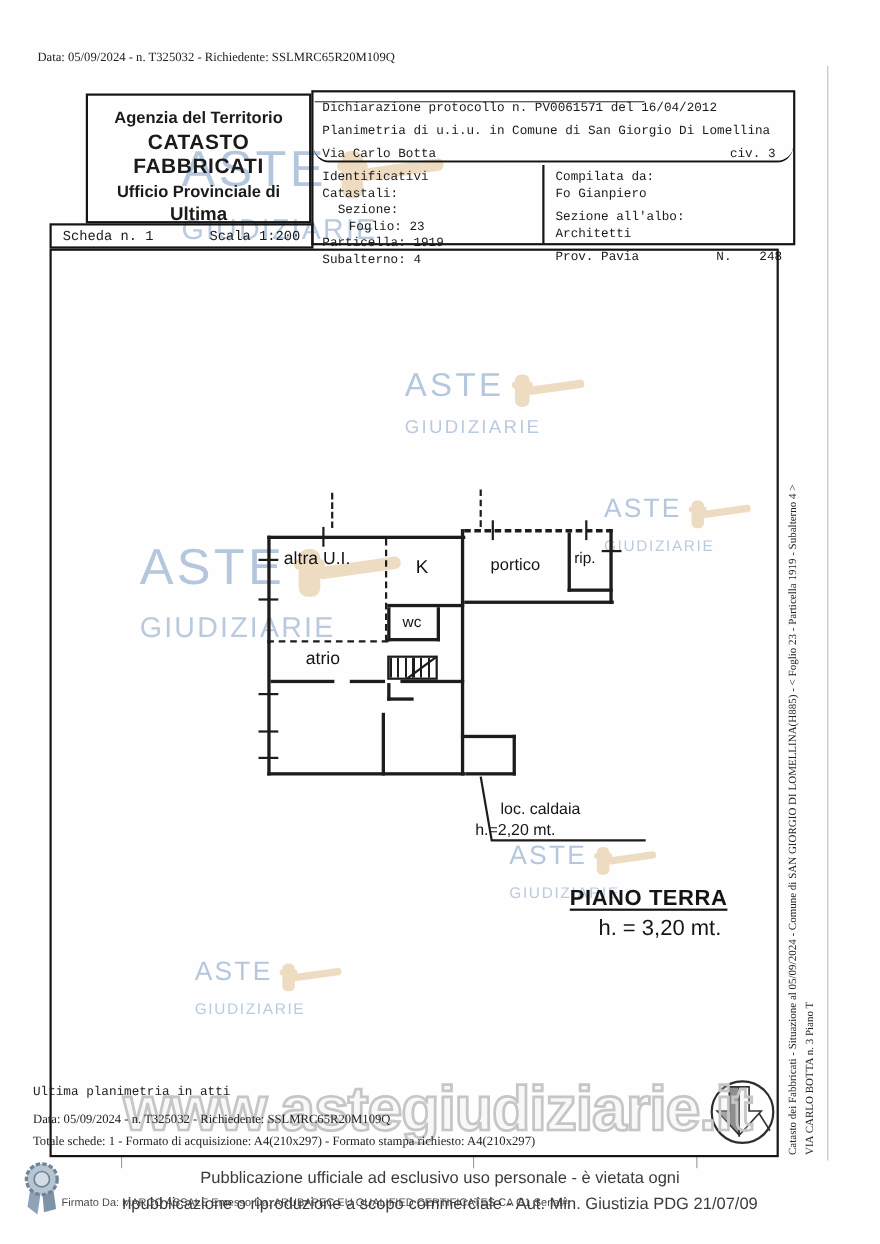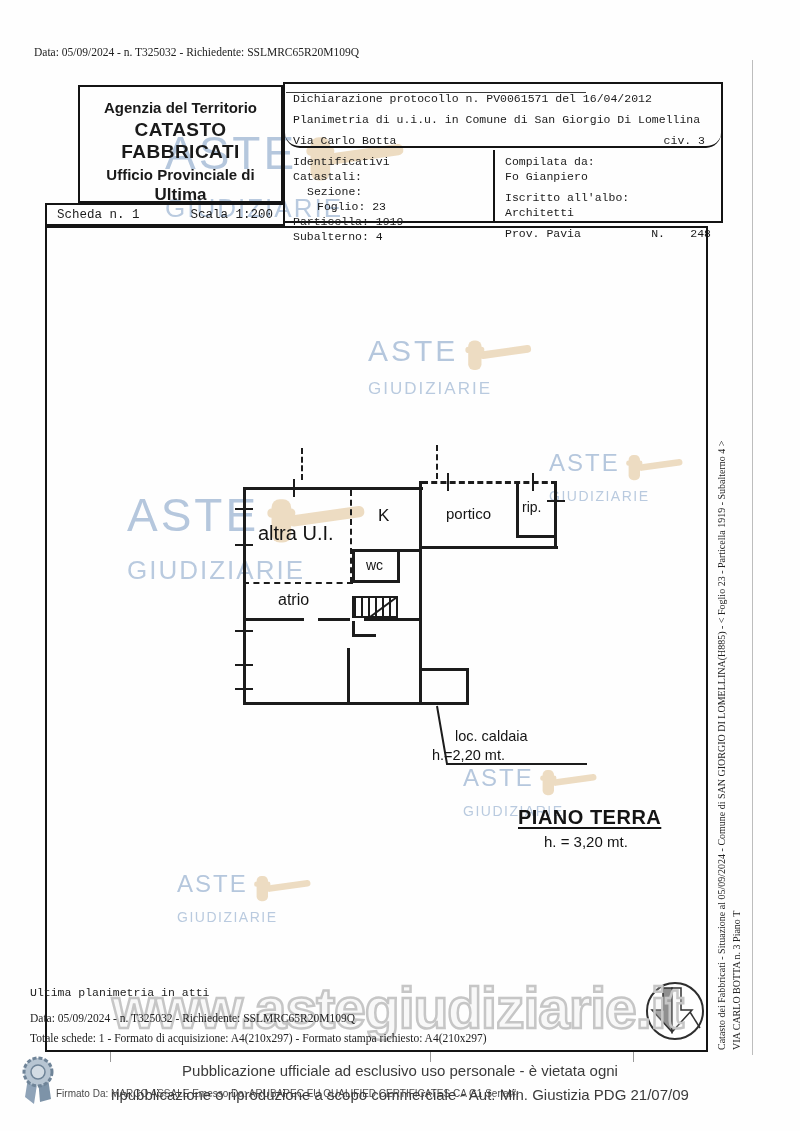--- a/index.html
+++ b/index.html
@@ -57,31 +57,31 @@
 
   
   .w{position:absolute;background:#1c1c1c;z-index:2;}
   .dashv{position:absolute;width:0;border-left:2px dashed #1c1c1c;z-index:2;}
   .dashh{position:absolute;height:0;border-top:2px dashed #1c1c1c;z-index:2;}
   .dashtop{position:absolute;height:0;border-top:3px dashed #1c1c1c;z-index:2;}
   .tick{position:absolute;background:#1c1c1c;z-index:2;}
   .roomlabel{position:absolute;z-index:3;color:#141414;}
   #stairs{position:absolute;left:352px;top:596px;width:46px;height:22px;border:2px solid #1c1c1c;
           background:repeating-linear-gradient(90deg,#1c1c1c 0 2px,transparent 2px 7px);z-index:2;box-sizing:border-box;}
-  #lbl-altra{left:258px;top:522px;font-size:20px;}
+  #lbl-altra{left:258px;top:500px;font-size:16px;}
   #lbl-k{left:378px;top:506px;font-size:17px;}
   #lbl-portico{left:446px;top:505px;font-size:15px;}
   #lbl-rip{left:522px;top:499px;font-size:14px;}
   #lbl-wc{left:366px;top:557px;font-size:14px;}
   #lbl-atrio{left:278px;top:591px;font-size:16px;}
   #lbl-caldaia1{left:455px;top:728px;font-size:14.5px;}
   #lbl-caldaia2{left:432px;top:747px;font-size:14.5px;}
   #lbl-piano{left:518px;top:806px;font-size:20px;font-weight:600;letter-spacing:.5px;
              text-decoration:underline;text-underline-offset:3px;}
-  #lbl-pianoh{left:544px;top:833px;font-size:15px;}
+  #lbl-pianoh{left:544px;top:833px;font-size:20px;}
 
   
   .bottom-meta{left:30px;font-size:11.5px;color:#222;z-index:5;}
   #footer-pub{left:0;top:1062px;width:800px;text-align:center;font-size:15px;color:#3b3b3b;z-index:5;}
   #footer-sign{left:56px;top:1088px;width:690px;font-size:10px;color:#4a4a4a;white-space:nowrap;
                overflow:hidden;z-index:5;}
   #footer-rip{left:0;top:1086px;width:800px;text-align:center;font-size:15px;color:#3b3b3b;z-index:6;}
 
   svg.overlay{position:absolute;left:0;top:0;z-index:3;pointer-events:none;}
 </style>
@@ -204,21 +204,21 @@
         <div>Identificativi Catastali:</div>
         <div class="ind1">Sezione:</div>
         <div class="ind2">Foglio: 23</div>
         <div>Particella: 1919</div>
         <div>Subalterno: 4</div>
       </div>
       <div id="comp-col">
         <div>Compilata da:</div>
         <div>Fo Gianpiero</div>
         <div class="gap6"></div>
-        <div>Iscritto all'albo:</div>
+        <div>Sezione all'albo:</div>
         <div>Architetti</div>
         <div id="prov-row">
           <span>Prov. Pavia</span>
           <span id="prov-n">N.</span>
           <span id="prov-nv">248</span>
         </div>
       </div>
     </div>
   </div>
   <div class="abs" id="decl-artifact"></div>

